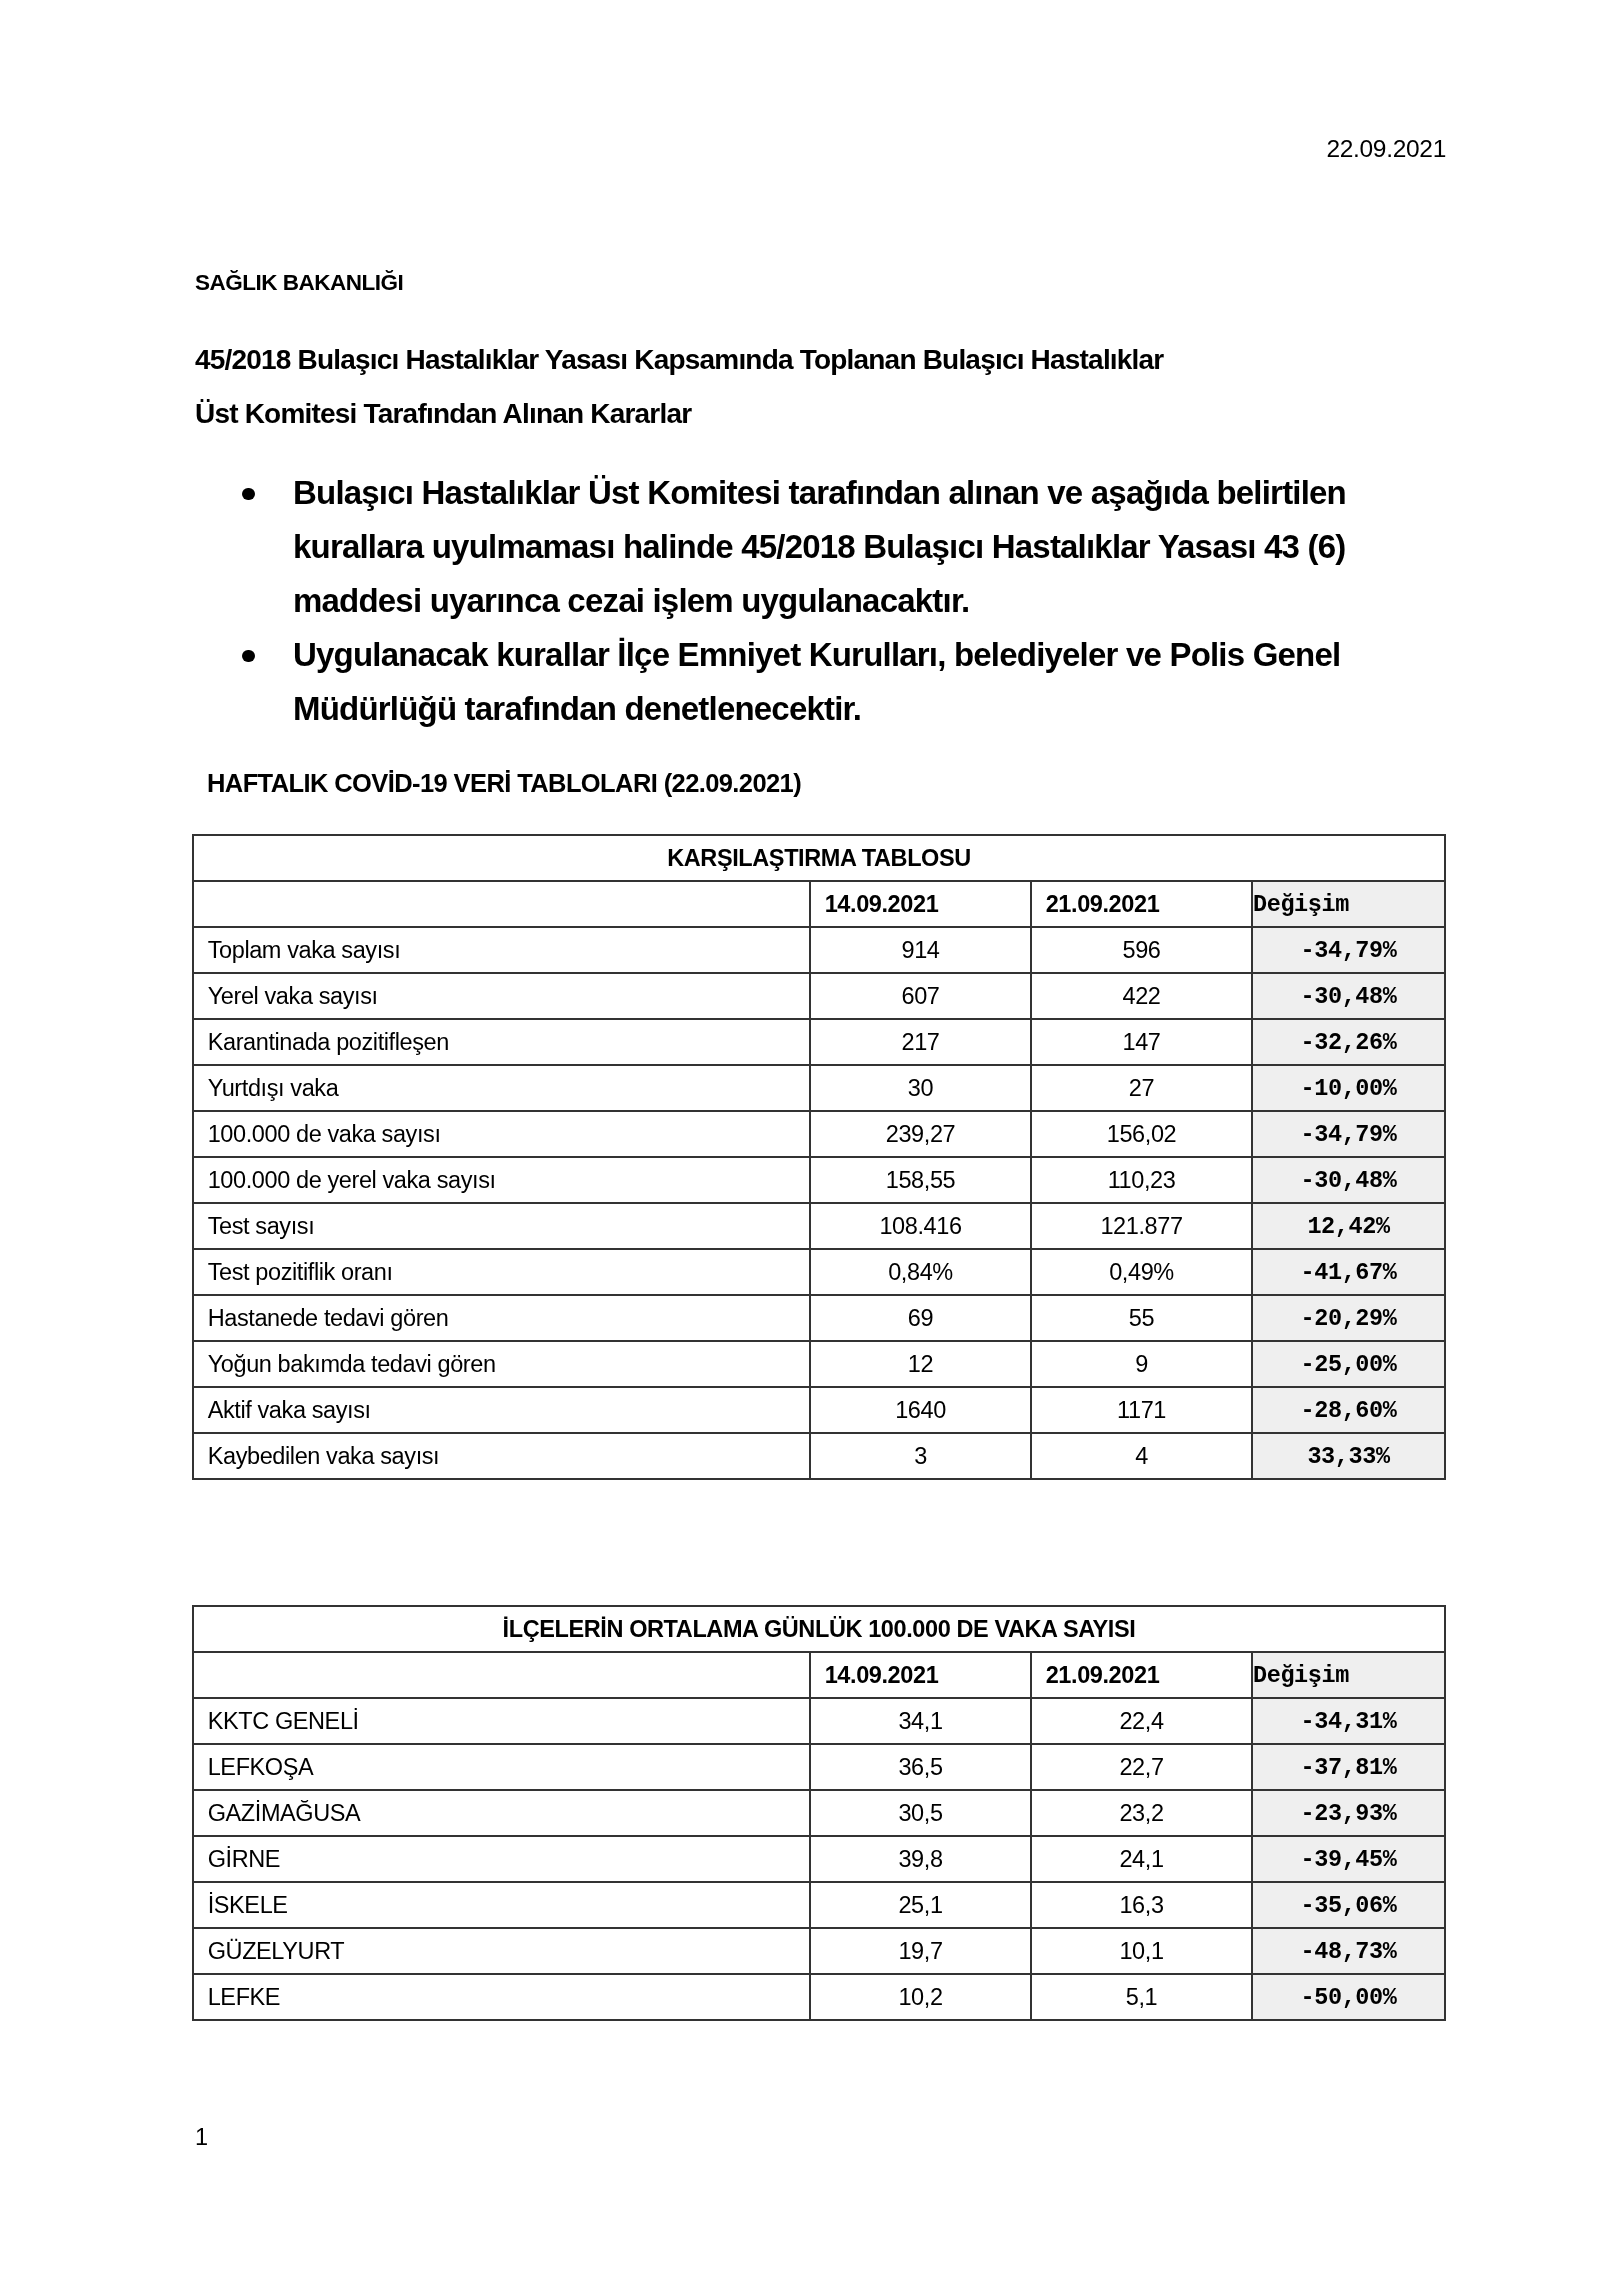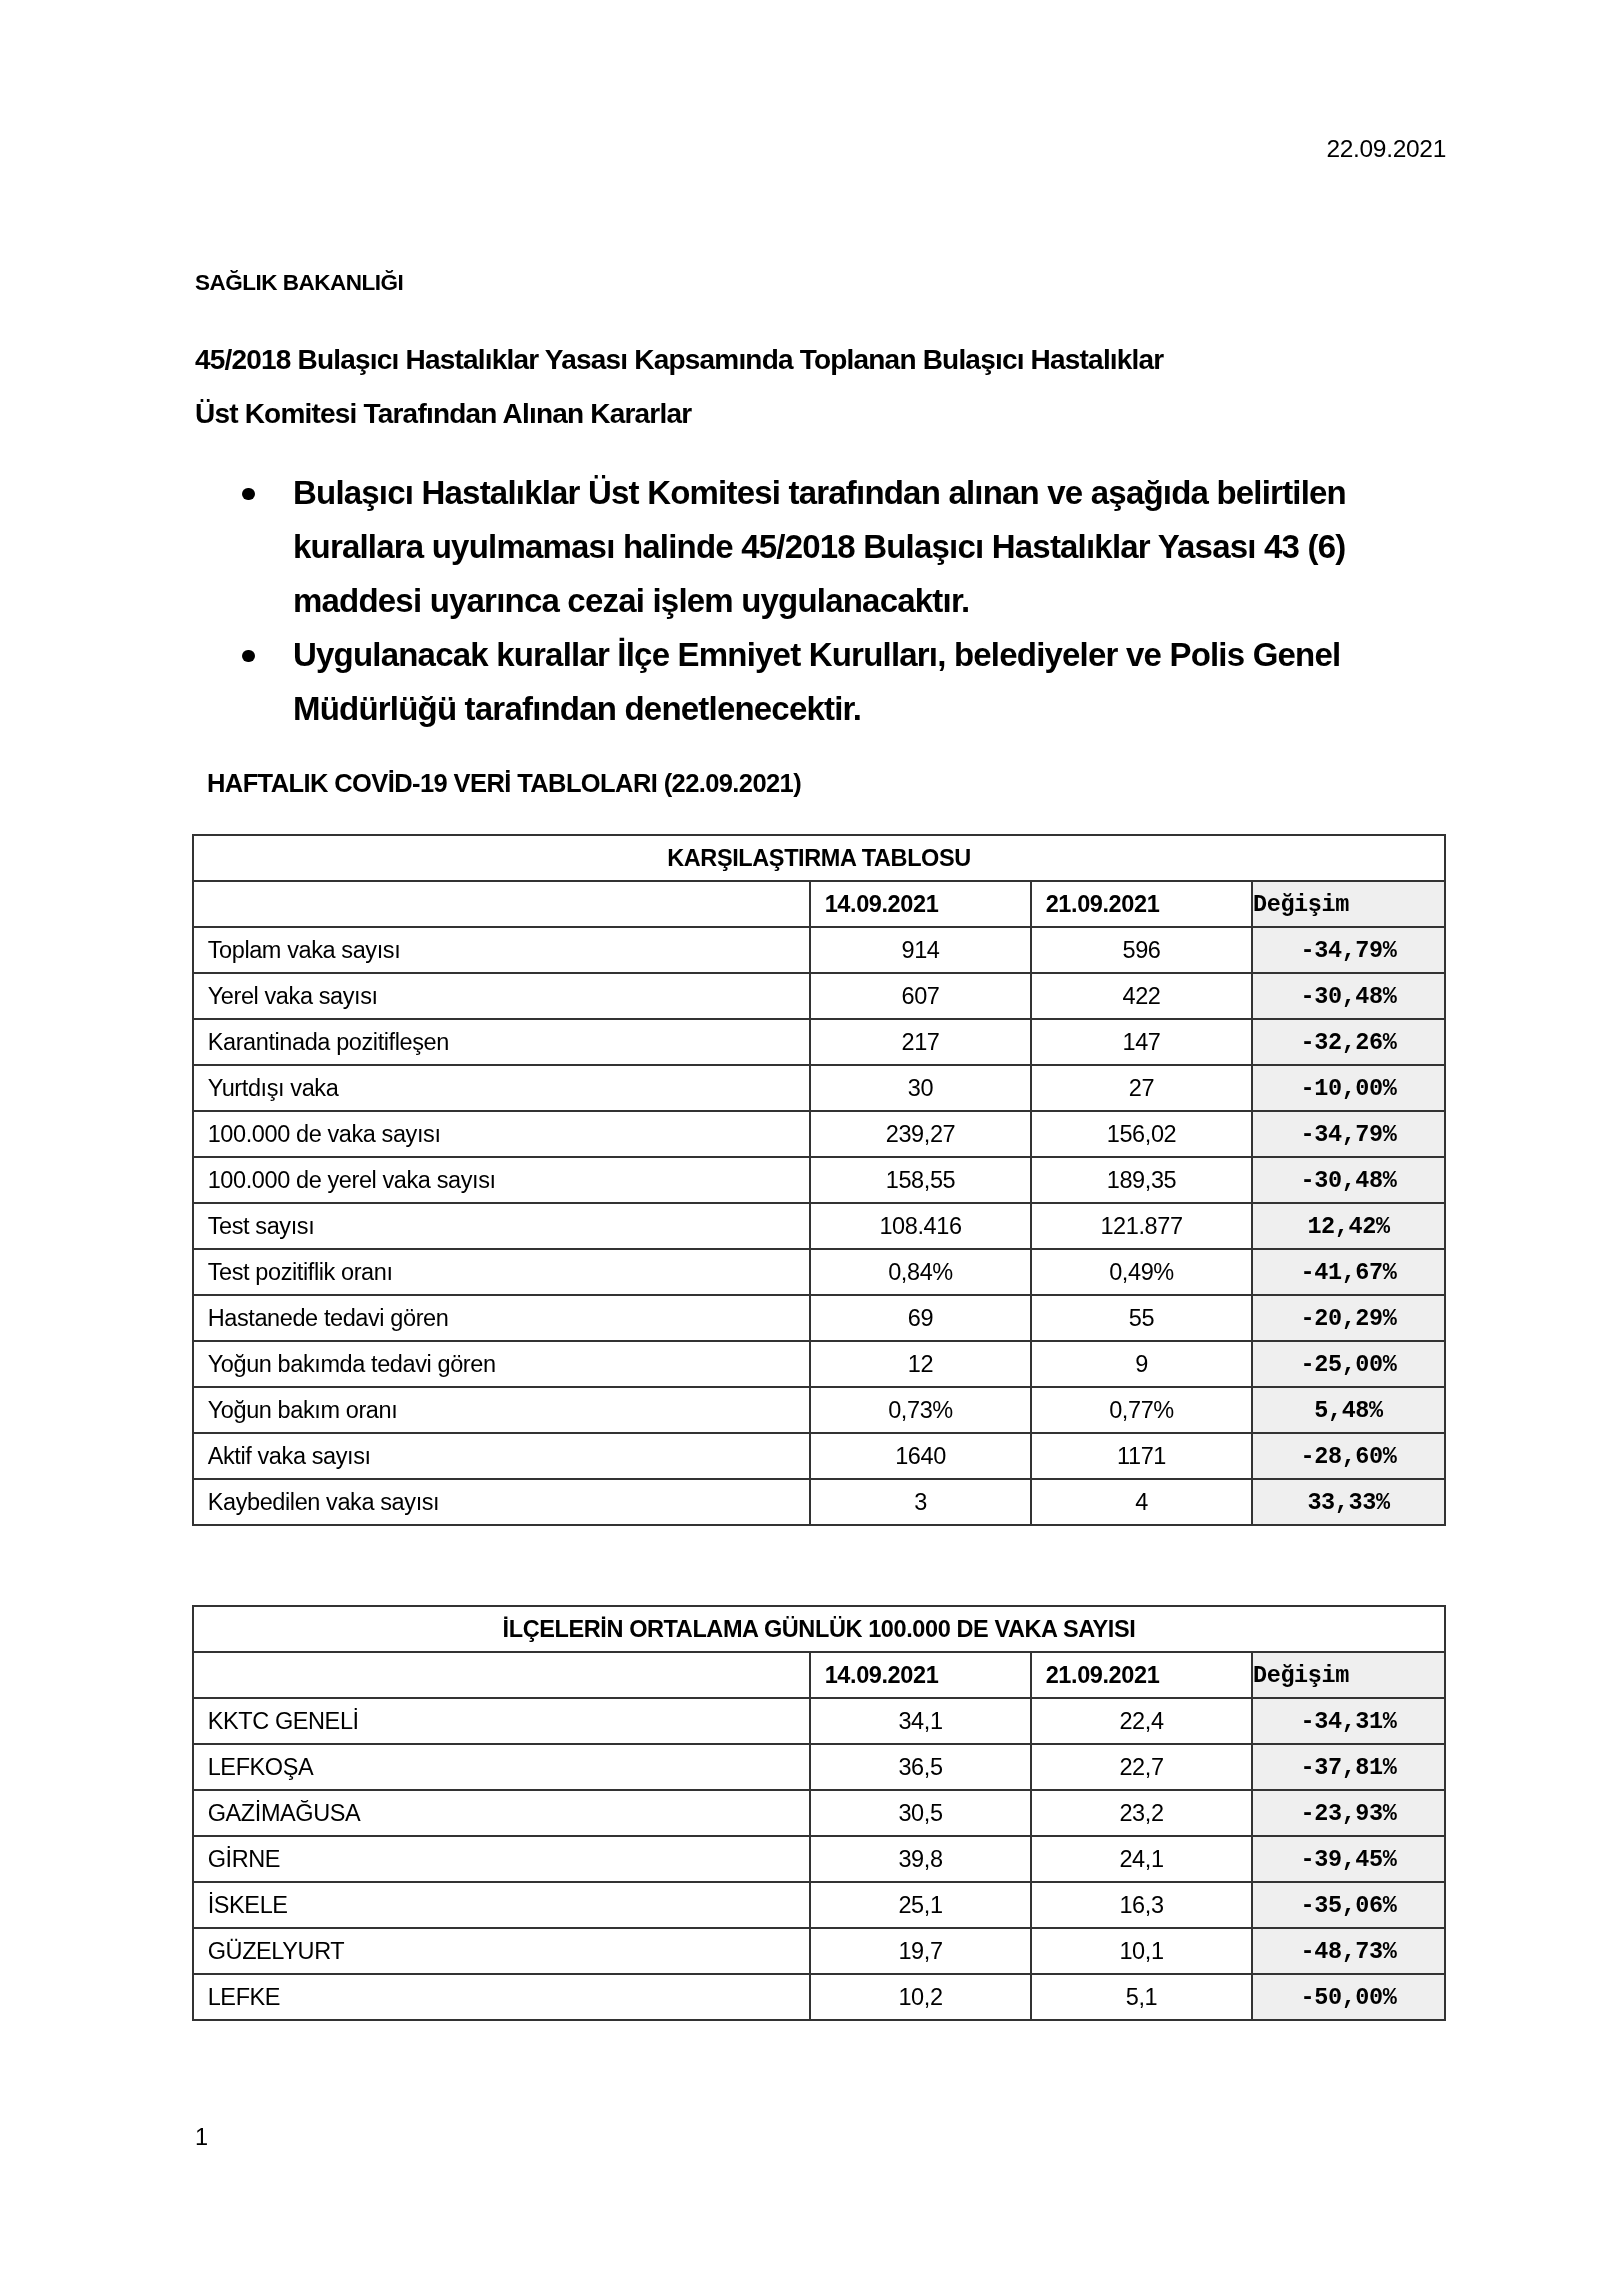--- a/index.html
+++ b/index.html
@@ -95,21 +95,21 @@
       </tr>
       <tr>
         <td>100.000 de vaka sayısı</td>
         <td class="num">239,27</td>
         <td class="num">156,02</td>
         <td class="chg">-34,79%</td>
       </tr>
       <tr>
         <td>100.000 de yerel vaka sayısı</td>
         <td class="num">158,55</td>
-        <td class="num">189,35</td>
+        <td class="num">110,23</td>
         <td class="chg">-30,48%</td>
       </tr>
       <tr>
         <td>Test sayısı</td>
         <td class="num">108.416</td>
         <td class="num">121.877</td>
         <td class="chg">12,42%</td>
       </tr>
       <tr>
         <td>Test pozitiflik oranı</td>
@@ -121,26 +121,20 @@
         <td>Hastanede tedavi gören</td>
         <td class="num">69</td>
         <td class="num">55</td>
         <td class="chg">-20,29%</td>
       </tr>
       <tr>
         <td>Yoğun bakımda tedavi gören</td>
         <td class="num">12</td>
         <td class="num">9</td>
         <td class="chg">-25,00%</td>
-      </tr>
-      <tr>
-        <td>Yoğun bakım oranı</td>
-        <td class="num">0,73%</td>
-        <td class="num">0,77%</td>
-        <td class="chg">5,48%</td>
       </tr>
       <tr>
         <td>Aktif vaka sayısı</td>
         <td class="num">1640</td>
         <td class="num">1171</td>
         <td class="chg">-28,60%</td>
       </tr>
       <tr>
         <td>Kaybedilen vaka sayısı</td>
         <td class="num">3</td>

